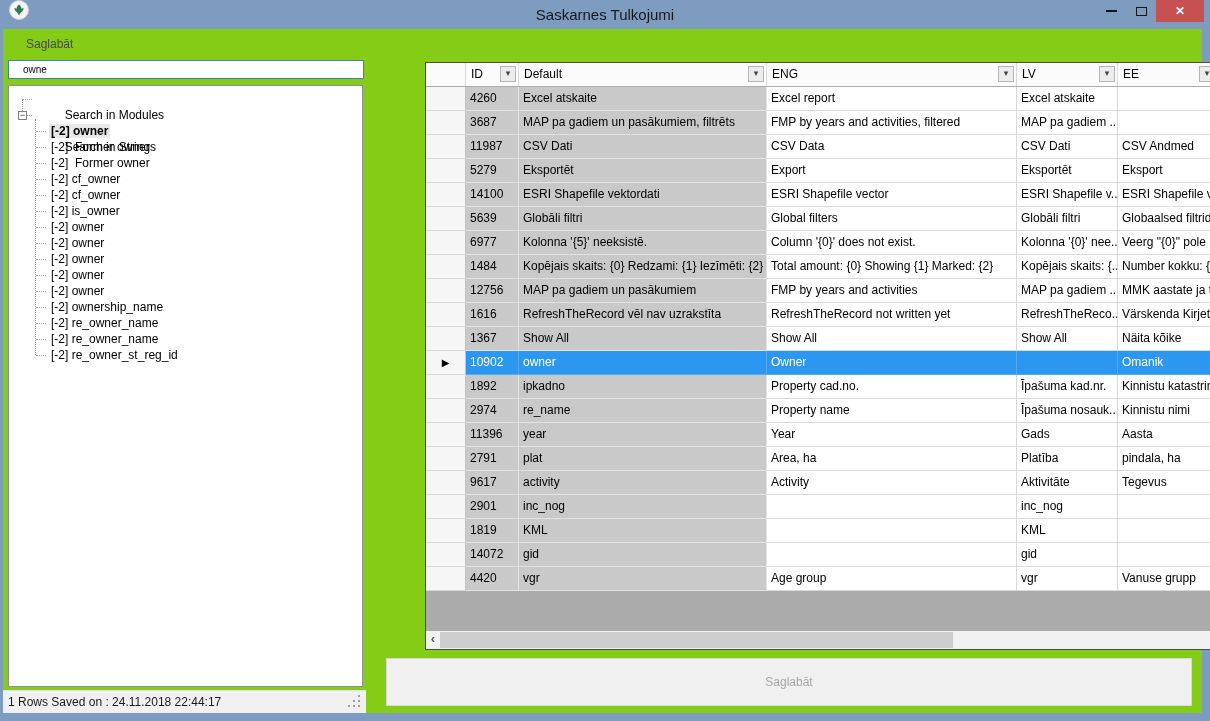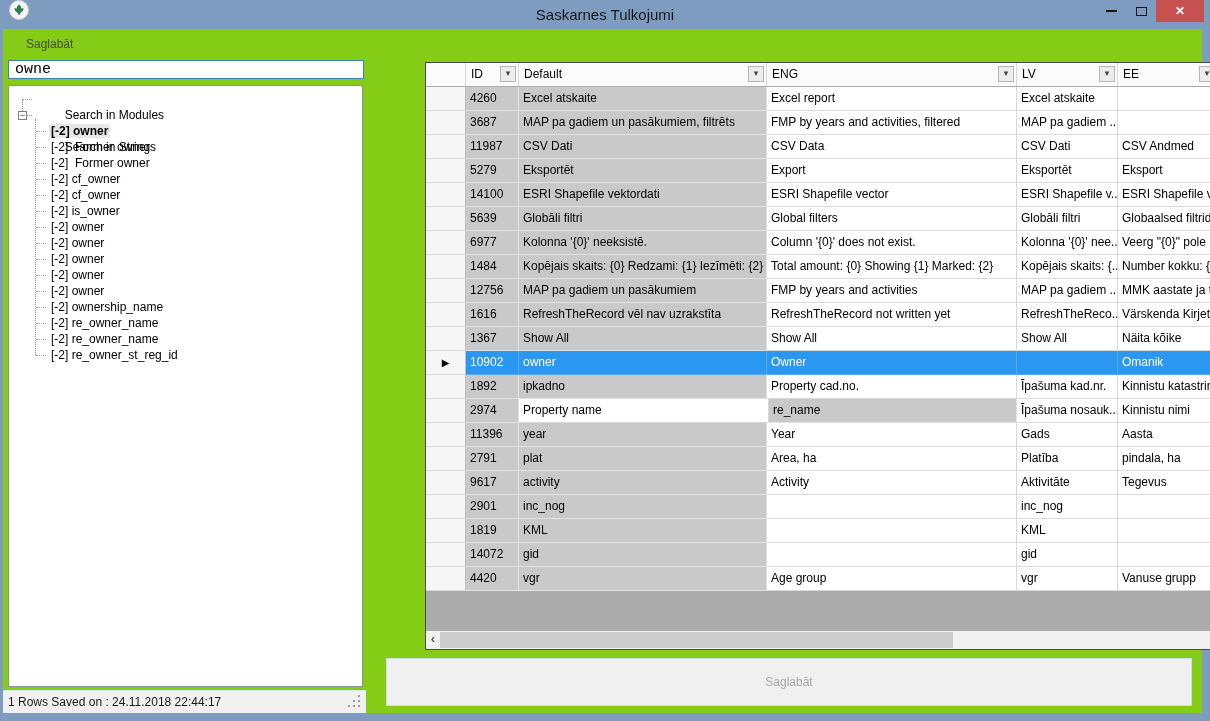--- a/index.html
+++ b/index.html
@@ -15,21 +15,21 @@
   .minbar{width:11px;height:2px;background:#161616;}
   .maxbox{width:11px;height:9px;border:1px solid #161616;box-sizing:border-box;background:transparent;}
   .closebtn{width:48px;background:var(--close-button,#c75050);}
   .closeglyph{color:#fff;font-size:12px;font-weight:bold;}
 
   
   #content{position:absolute;left:3px;top:29px;width:1199px;height:684px;background:#84cc16;}
 
   #menu-save{position:absolute;left:19px;top:6px;font-size:12px;color:#4a4a4a;padding:2px 4px;}
 
-  #search-input{position:absolute;left:5px;top:31px;width:356px;height:19px;box-sizing:border-box;border:1px solid var(--search-border,#3f7fc1);font-size:15px;padding:0 6px;outline:none;color:#000;font-family:Liberation Mono, monospace;}
+  #search-input{position:absolute;left:5px;top:31px;width:356px;height:19px;box-sizing:border-box;border:1px solid var(--search-border,#3f7fc1);font-size:10px;padding:0 14px;outline:none;color:#000;}
 
   
   #tree-panel{position:absolute;left:5px;top:56px;width:355px;height:602px;box-sizing:border-box;border:1px solid #8a9099;background:#fff;padding-top:5px;overflow:hidden;font-size:12px;color:#000;}
   .troot{height:16px;line-height:16px;position:relative;padding-left:27px;white-space:pre;}
   .troot::before{content:'';position:absolute;left:13px;top:8px;width:10px;border-top:1px dotted #9a9a9a;}
   #root-strings::after{content:'';position:absolute;left:13px;top:-8px;height:16px;border-left:1px dotted #9a9a9a;}
   .mbox{position:absolute;left:9px;top:4px;width:9px;height:9px;box-sizing:border-box;border:1px solid #7f7f7f;background:#fff;font-size:9px;line-height:6px;text-align:center;color:#333;z-index:2;}
   #tree-items{position:relative;}
   #tree-items::before{content:'';position:absolute;left:26px;top:-4px;bottom:8px;border-left:1px dotted #9a9a9a;}
   .titem{height:16px;line-height:16px;position:relative;padding-left:40px;white-space:pre;}
@@ -184,21 +184,21 @@
             <div class="cell c1 gray">5639</div>
             <div class="cell c2 gray">Globāli filtri</div>
             <div class="cell c3">Global filters</div>
             <div class="cell c4">Globāli filtri</div>
             <div class="cell c5">Globaalsed filtrid</div>
             <div class="cell c6"></div>
           </div>
           <div class="grow">
             <div class="cell c0 rowhdr"></div>
             <div class="cell c1 gray">6977</div>
-            <div class="cell c2 gray">Kolonna '{0}' neeksistē.</div>
+            <div class="cell c2 gray">Kolonna '{5}' neeksistē.</div>
             <div class="cell c3">Column '{0}' does not exist.</div>
             <div class="cell c4">Kolonna '{0}' nee...</div>
             <div class="cell c5">Veerg "{0}" pole ...</div>
             <div class="cell c6"></div>
           </div>
           <div class="grow">
             <div class="cell c0 rowhdr"></div>
             <div class="cell c1 gray">1484</div>
             <div class="cell c2 gray">Kopējais skaits: {0} Redzami: {1} Iezīmēti: {2}</div>
             <div class="cell c3">Total amount: {0} Showing {1} Marked: {2}</div>
@@ -247,22 +247,22 @@
             <div class="cell c1 gray">1892</div>
             <div class="cell c2 gray">ipkadno</div>
             <div class="cell c3">Property cad.no.</div>
             <div class="cell c4">Īpašuma kad.nr.</div>
             <div class="cell c5">Kinnistu katastrin...</div>
             <div class="cell c6"></div>
           </div>
           <div class="grow">
             <div class="cell c0 rowhdr"></div>
             <div class="cell c1 gray">2974</div>
+            <div class="cell c2 gray">re_name</div>
             <div class="cell c3">Property name</div>
-            <div class="cell c2 gray">re_name</div>
             <div class="cell c4">Īpašuma nosauk...</div>
             <div class="cell c5">Kinnistu nimi</div>
             <div class="cell c6"></div>
           </div>
           <div class="grow">
             <div class="cell c0 rowhdr"></div>
             <div class="cell c1 gray">11396</div>
             <div class="cell c2 gray">year</div>
             <div class="cell c3">Year</div>
             <div class="cell c4">Gads</div>

